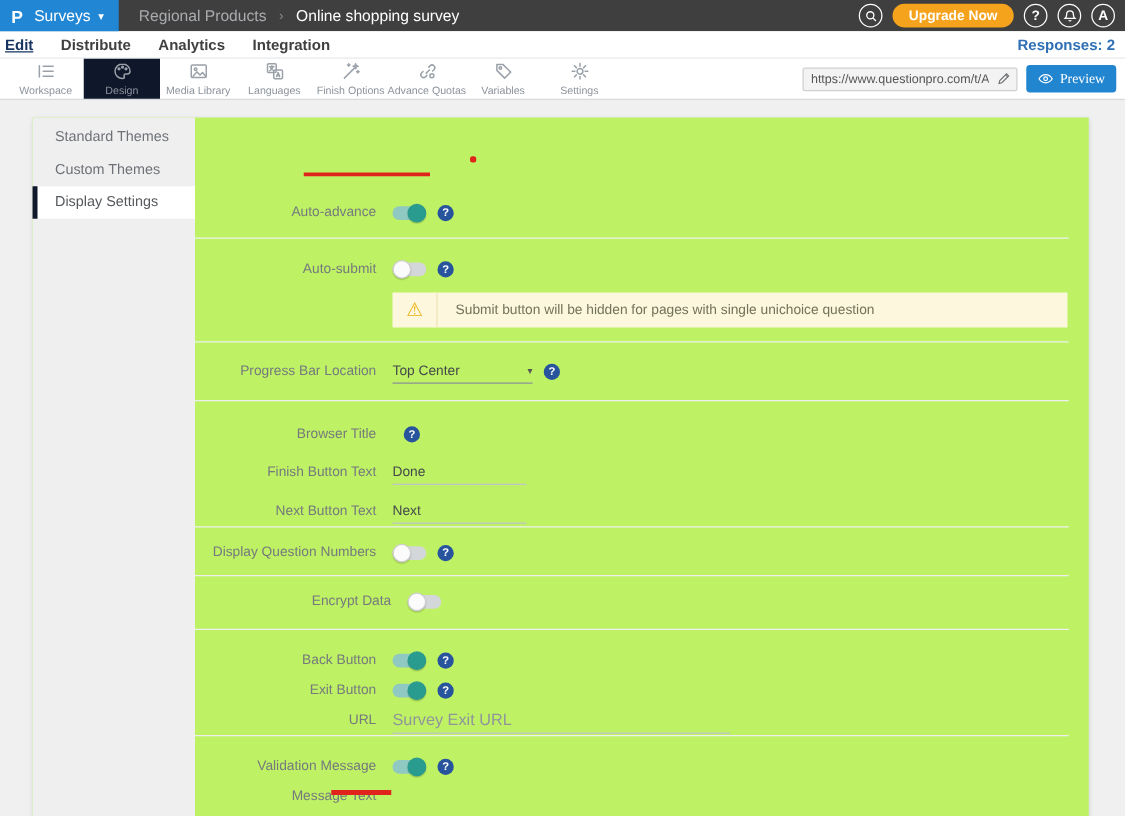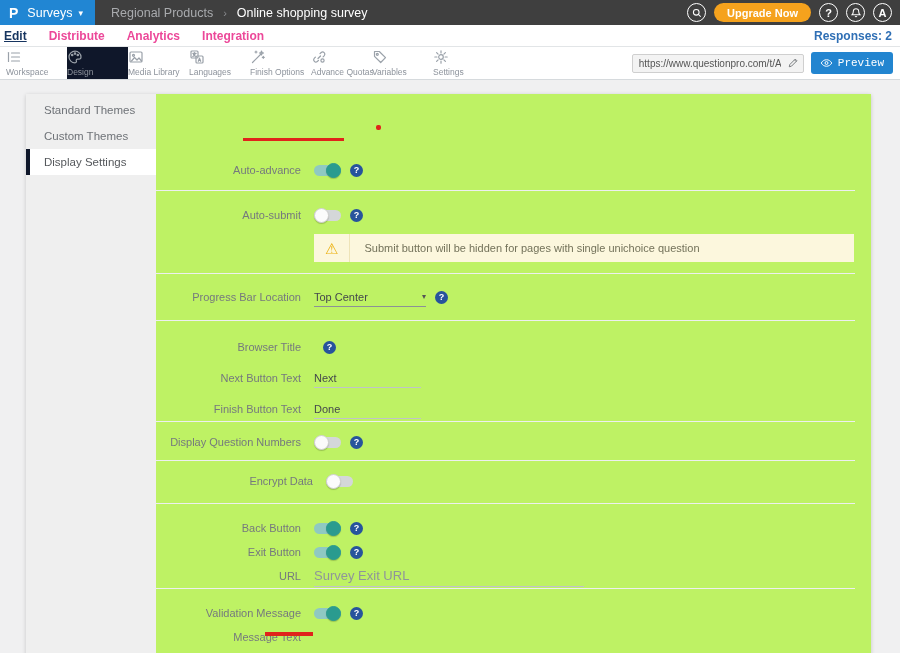--- a/index.html
+++ b/index.html
@@ -24,37 +24,37 @@
   .crumb.parent { color:#a9abae; cursor:pointer; }
   .crumb-sep { color:#8b8d90; font-size:11px; }
   .crumb.current { color:#ffffff; }
   .topbar-actions { margin-left:auto; display:flex; align-items:center; gap:8px; padding-right:8px; }
   .circle-btn { width:19px; height:19px; border:1px solid #fff; border-radius:50%; background:transparent; color:#fff; font-size:11px; font-weight:bold; display:flex; align-items:center; justify-content:center; cursor:pointer; flex-shrink:0; }
   .circle-btn svg { width:12px; height:12px; stroke:#fff; fill:none; stroke-width:1.4; }
   .upgrade-btn { height:19px; border:none; border-radius:10px; background:#f5a21d; color:#fff; font-size:11px; font-weight:bold; padding:0 13px; cursor:pointer; font-family:inherit; }
 
   
   .subnav { height:22px; background:#fff; border-bottom:1px solid #e2e5e7; display:flex; align-items:center; padding:0 8px 0 4px; gap:22px; }
-  .subnav a { font-size:12px; font-weight:bold; color:#ec4899; text-decoration:none; cursor:pointer; }
+  .subnav a { font-size:12px; font-weight:bold; color:#404040; text-decoration:none; cursor:pointer; }
   .subnav a.active { color:#16345f; text-decoration:underline; }
   .responses { margin-left:auto; font-size:12px; font-weight:bold; color:#2f6fb5; }
 
   
   .toolbar { height:33px; background:#fff; border-bottom:1px solid #d6dadd; display:flex; align-items:stretch; padding-left:6px; }
-  .tool { width:61px; display:flex; flex-direction:column; align-items:flex-start; justify-content:center; gap:2px; cursor:pointer; }
+  .tool { width:61px; display:flex; flex-direction:column; align-items:center; justify-content:center; gap:2px; cursor:pointer; }
   .tool.active { background:#0f172a; }
   .tool-icon { color:#9aa1a9; }
   .tool-icon svg { width:16px; height:16px; stroke:currentColor; fill:none; stroke-width:1.2; stroke-linecap:round; stroke-linejoin:round; }
   .tool-label { font-size:8.5px; color:#8d939c; white-space:nowrap; }
   .toolbar-right { margin-left:auto; display:flex; align-items:center; gap:7px; padding-right:7px; }
   .url-wrap { position:relative; }
   .url-input { width:172px; height:19px; background:#f3f3f3; border:1px solid #cfcfcf; border-radius:2px; font-size:10px; color:#555; padding:0 22px 0 6px; font-family:inherit; }
   .pencil { position:absolute; right:5px; top:3px; color:#6b6f73; cursor:pointer; }
   .pencil svg { width:12px; height:12px; stroke:currentColor; fill:none; stroke-width:1.2; }
-  .preview-btn { height:22px; background:#2285d0; border:none; border-radius:3px; color:#fff; font-size:11px; display:flex; align-items:center; gap:5px; padding:0 9px; cursor:pointer; font-family:Liberation Mono, monospace; }
+  .preview-btn { height:22px; background:#2285d0; border:none; border-radius:3px; color:#fff; font-size:11px; display:flex; align-items:center; gap:5px; padding:0 9px; cursor:pointer; font-family:Liberation Serif, serif; }
   .preview-btn svg { width:13px; height:10px; stroke:#fff; fill:none; stroke-width:1.2; }
 
   
   .content { position:absolute; top:80px; left:0; right:0; bottom:0; }
   .card { position:absolute; left:26px; top:14px; width:845px; height:650px; background:#bef264; box-shadow:0 1px 4px rgba(0,0,0,.18); display:flex; }
   .side { width:130px; background:#efefef; padding-top:3px; flex-shrink:0; }
   .side-item { height:26px; display:flex; align-items:center; padding-left:18px; font-size:11.5px; color:#6e7277; cursor:pointer; }
   .side-item.active { background:#fff; border-left:4px solid #0f172a; padding-left:14px; color:#55585c; }
 
   .panel { flex:1; padding-right:16px; }
@@ -304,26 +304,26 @@
         </div>
       </div>
       <div class="divider"></div>
 
       <div class="s4">
         <div class="row">
           <span class="lbl">Browser Title</span>
           <span class="help">?</span>
         </div>
         <div class="row">
+          <span class="lbl">Finish Button Text</span>
+          <input class="line-input short" value="Done" style="">
+        </div>
+        <div class="row">
           <span class="lbl">Next Button Text</span>
           <input class="line-input short" value="Next" style="">
-        </div>
-        <div class="row">
-          <span class="lbl">Finish Button Text</span>
-          <input class="line-input short" value="Done" style="">
         </div>
       </div>
       <div class="divider"></div>
 
       <div class="s5">
         <div class="row">
           <span class="lbl">Display Question Numbers</span>
           <span class="toggle">
               <span class="knob"></span>
             </span>

